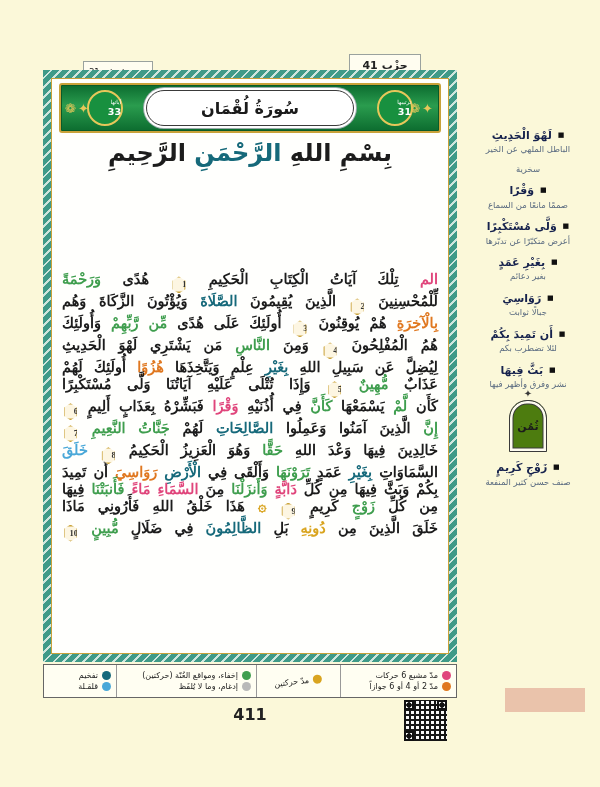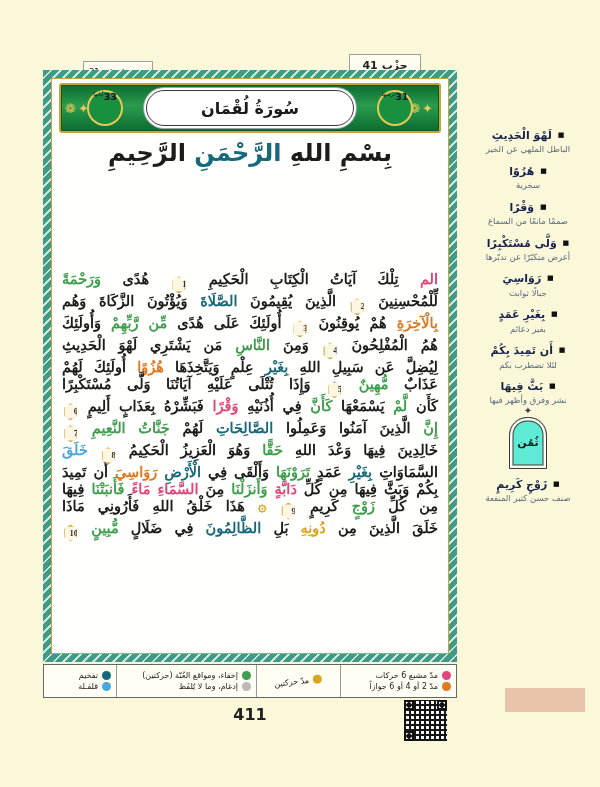--- a/index.html
+++ b/index.html
@@ -34,21 +34,21 @@
     display:flex;align-items:center;justify-content:center;
   }
   .cartouche{
     background:#fff;border:1.5px solid #3a3a3a;border-radius:18px;
     width:206px;height:34px;display:flex;align-items:center;justify-content:center;
     font-size:16px;font-weight:bold;color:#1b1b1b;
     box-shadow:0 0 0 2px #fff,0 0 0 3px #9aa;
   }
   .band-circle{
     width:32px;height:32px;border-radius:50%;background:#18903f;border:2px solid #e7c75a;
-    color:#0f172a;display:flex;align-items:flex-start;justify-content:center;
+    color:#ffffff;display:flex;flex-direction:column;align-items:flex-end;justify-content:center;
     position:absolute;top:50%;transform:translateY(-50%);line-height:1;
   }
   .band-circle.pos-right{right:26px;}
   .band-circle.pos-left{left:26px;}
   .band-circle .lbl{font-size:5.5px;margin-bottom:1px;}
   .band-circle .num{font-size:9.5px;font-weight:bold;}
   .band-orn{position:absolute;top:50%;transform:translateY(-50%);color:#e7c75a;font-size:13px;letter-spacing:2px;}
   .band-orn.orn-left{left:4px;}
   .band-orn.orn-right{right:4px;}
   
@@ -108,21 +108,21 @@
     position:absolute;left:461px;top:128px;width:134px;text-align:center;color:#16224d;
   }
   .entry{margin-bottom:8px;text-align:center;}
   .entry .head{font-size:11px;font-weight:bold;color:#16224d;line-height:1.4;}
   .entry .head .bullet{font-size:7px;vertical-align:2px;margin-left:2px;color:#111;}
   .entry .def{font-size:8.5px;color:#5a6b80;line-height:1.35;margin-top:1px;}
   .thumn{
     margin:10px auto 8px;width:36px;height:50px;border:1.5px solid #3a3a3a;
     border-radius:18px 18px 0 0;position:relative;
     display:flex;align-items:center;justify-content:center;
-    font-size:11px;font-weight:bold;color:#1b1b1b;background:#5eead4;
+    font-size:11px;font-weight:bold;color:#1b1b1b;background:#4d7c0f;
     box-shadow:inset 0 0 0 2.5px #fdfbef,inset 0 0 0 3.5px #3a3a3a;
   }
   .thumn::before{
     content:"✦";position:absolute;top:-13px;left:50%;transform:translateX(-50%);
     font-size:10px;color:#3a3a3a;
   }
   .salmon{position:absolute;left:505px;top:688px;width:80px;height:24px;background:#eac3ab;}
 </style>
 </head>
 <body>
@@ -215,40 +215,39 @@
 <div class="qr">
     <span class="eye"></span>
   </div>
 
 <div class="sidebar" id="sidebar" dir="rtl">
     <div class="entry">
       <div class="head"><span class="bullet">■</span> لَهْوَ الْحَدِيثِ</div>
       <div class="def">الباطل الملهي عن الخير</div>
     </div>
     <div class="entry">
-      <div class="head"><span class="bullet">■</span> هُزُوًا</div>
       <div class="def">سخرية</div>
     </div>
     <div class="entry">
       <div class="head"><span class="bullet">■</span> وَقْرًا</div>
       <div class="def">صممًا مانعًا من السماع</div>
     </div>
     <div class="entry">
       <div class="head"><span class="bullet">■</span> وَلَّى مُسْتَكْبِرًا</div>
       <div class="def">أعرض متكبّرًا عن تدبّرها</div>
     </div>
     <div class="entry">
+      <div class="head"><span class="bullet">■</span> بِغَيْرِ عَمَدٍ</div>
+      <div class="def">بغير دعائم</div>
+    </div>
+    <div class="entry">
       <div class="head"><span class="bullet">■</span> رَوَاسِيَ</div>
       <div class="def">جبالًا ثوابت</div>
     </div>
     <div class="entry">
-      <div class="head"><span class="bullet">■</span> بِغَيْرِ عَمَدٍ</div>
-      <div class="def">بغير دعائم</div>
-    </div>
-    <div class="entry">
       <div class="head"><span class="bullet">■</span> أَن تَمِيدَ بِكُمْ</div>
       <div class="def">لئلا تضطرب بكم</div>
     </div>
     <div class="entry">
       <div class="head"><span class="bullet">■</span> بَثَّ فِيهَا</div>
       <div class="def">نشر وفرق وأظهر فيها</div>
     </div>
     <div class="thumn">ثُمُن</div>
     <div class="entry">
       <div class="head"><span class="bullet">■</span> زَوْجٍ كَرِيمٍ</div>

